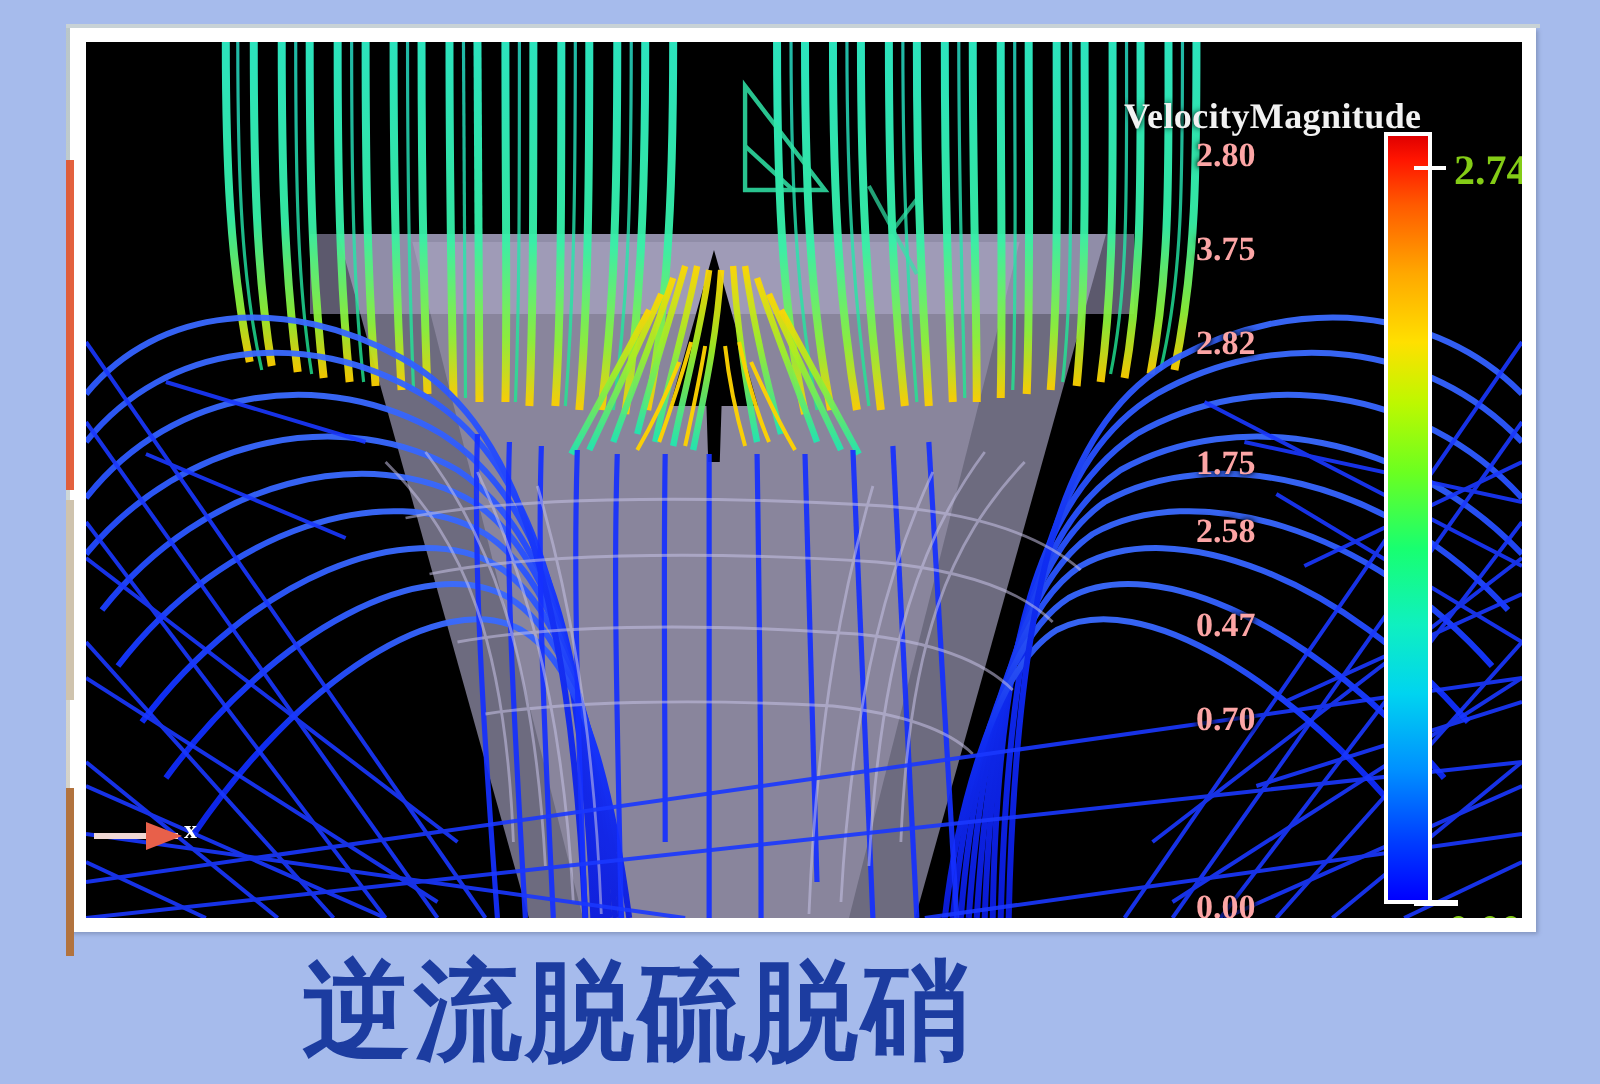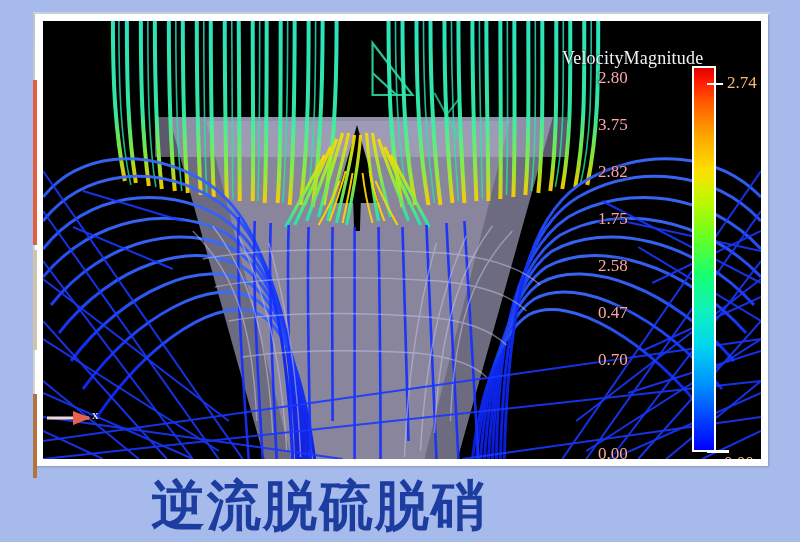--- a/index.html
+++ b/index.html
@@ -13,20 +13,21 @@
   
   #slide{position:absolute;inset:0;background:#a6bbec;}
 
   
   #frame{
     position:absolute;left:35px;top:14px;width:733px;height:452px;
     background:#ffffff;
     box-sizing:border-box;
     padding:7px 7px 7px 8px;
     box-shadow:1px 1px 2px rgba(70,80,110,.35);
+    font-weight:bold;
   }
   
   #frame:before{
     content:"";position:absolute;left:-2px;top:-2px;width:2px;height:456px;
     background:linear-gradient(#b9c6c9,#cfd8d8 55%,#d8cfc0);
   }
   #frame:after{
     content:"";position:absolute;left:-2px;top:-2px;width:737px;height:2px;
     background:#c8d2d6;
   }
@@ -104,21 +105,21 @@
     position:absolute;left:519px;top:27px;
     color:#f2f2f2;font-size:18px;letter-spacing:.2px;
     text-shadow:0 0 3px #000;white-space:nowrap;
   }
   #ticks{position:absolute;left:555px;top:45px;width:88px;height:390px;}
   .tick{
     position:absolute;right:0;width:88px;text-align:left;
     color:#fca5a5;font-size:17px;text-shadow:0 0 4px #000,0 0 2px #000;
   }
   .endlabel{
-    position:absolute;color:#fdba74;font-size:17px;
+    position:absolute;color:#84cc16;font-size:21px;
     text-shadow:0 0 4px #000,0 0 2px #000;white-space:nowrap;
   }
   #lbl-max{left:684px;top:52px;}
   #lbl-min{left:681px;top:432px;}
 
   
   #axis-triad{position:absolute;left:2px;bottom:28px;width:70px;height:26px;}
   #axis-x-label{
     position:absolute;left:47px;top:2px;color:#fff;font-size:13px;
     font-family:"Liberation Serif",serif;
@@ -351,21 +352,21 @@
           <path d="M404,94 L418,76"></path>
         </g>
       </svg>
 
       <div id="cbar-title">VelocityMagnitude</div>
 
       <div id="ticks">
         <div class="tick" style="top:2px">2.80</div>
         <div class="tick" style="top:49px">3.75</div>
         <div class="tick" style="top:96px">2.82</div>
-        <div class="tick" style="top:143px">1.75</div>
+        <div class="tick" style="top:156px">1.75</div>
         <div class="tick" style="top:190px">2.58</div>
         <div class="tick" style="top:237px">0.47</div>
         <div class="tick" style="top:284px">0.70</div>
         <div class="tick" style="top:378px">0.00</div>
       </div>
 
       <div id="cbar"></div>
       <div id="cbar-max-tick"></div>
       <div id="cbar-min-tick"></div>
 

